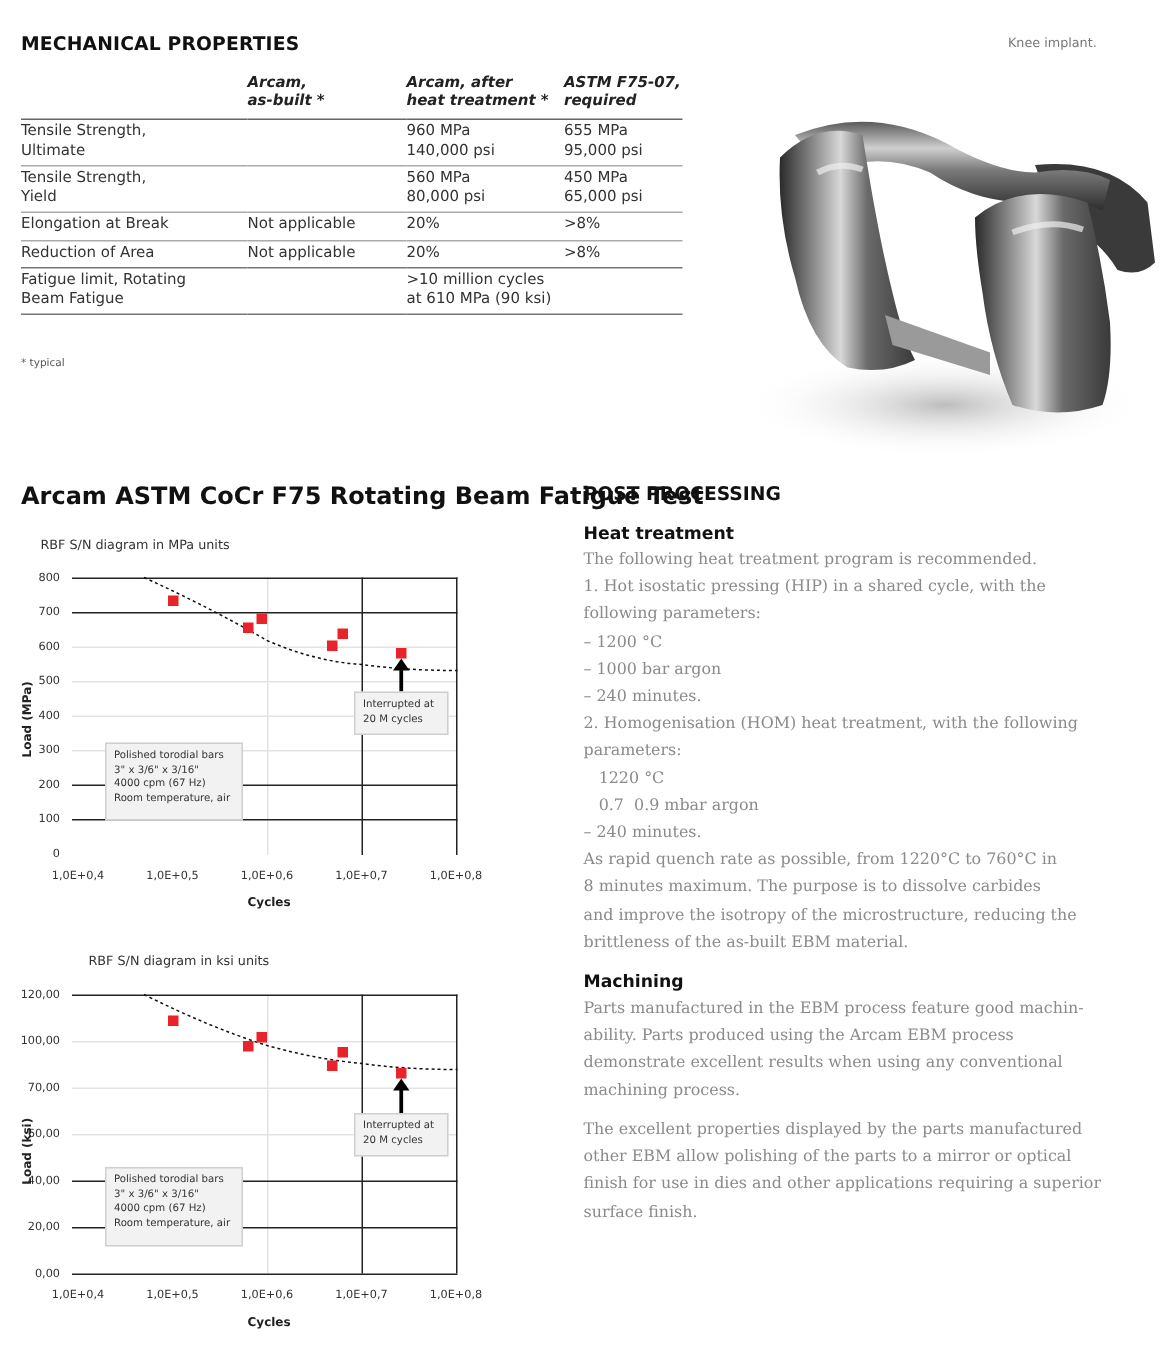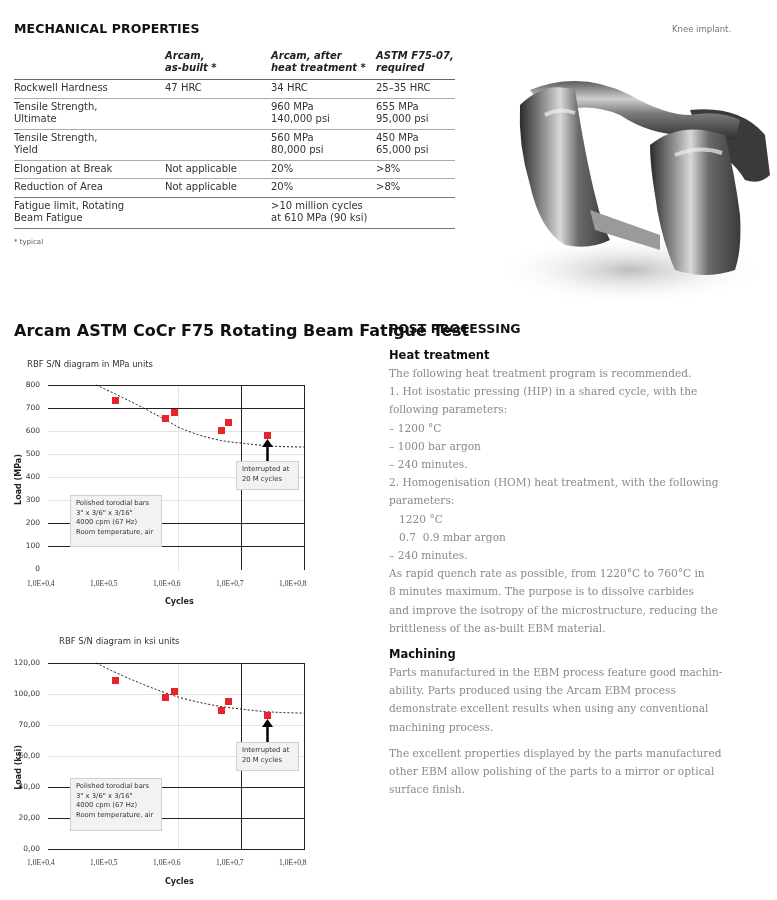--- a/index.html
+++ b/index.html
@@ -17,21 +17,21 @@
   .mp-table tr.row.strong td { border-bottom: 1px solid #777; margin-top: 29px; }
   .c1 { width: 151px; } .c2 { width: 106px; } .c3 { width: 105px; } .c4 { width: 79px; }
   .footnote { left: 14px; top: 238px; font-size: 7px; color: #555; }
   
   .photo-caption { left: 672px; top: 24px; font-size: 8.5px; color: #777; }
   .photo { left: 490px; top: 35px; width: 287px; height: 280px; }
   
   .chart-title { left: 14px; top: 321px; font-size: 16px; font-weight: bold; color: #111; }
   .chart-sub { font-size: 8.5px; color: #333; margin-left: 13px; }
   .tick-y { font-size: 7.5px; color: #333; text-align: right; width: 38px; }
-  .tick-x { font-size: 7.5px; color: #333; width: 50px; font-family: Liberation Serif, serif; }
+  .tick-x { font-size: 7.5px; color: #333; text-align: center; width: 50px; }
   .axis-label { font-size: 8px; font-weight: bold; color: #222; }
   .note-box { background: #f2f2f2; border: 1px solid #cfcfcf; font-size: 6.8px; line-height: 9.5px; color: #333; padding: 3px 5px; box-sizing: border-box; }
   
   .pp-title { left: 389px; top: 321px; font-size: 12.5px; font-weight: bold; color: #111; }
   .sub-h { font-size: 11.5px; font-weight: bold; color: #111; }
   .body-text { font-family: "DejaVu Serif", serif; font-size: 10.6px; line-height: 18.2px; color: #8a8a8a; width: 350px; }
   .body-text p { margin: 0; }
 </style>
 </head>
 <body>
@@ -47,26 +47,20 @@
           <div>as-built *</div>
         </th>
     <th class="c3">
           <div>Arcam, after</div>
           <div>heat treatment *</div>
         </th>
     <th class="c4">
           <div>ASTM F75-07,</div>
           <div>required</div>
         </th>
-  </tr>
-  <tr class="row">
-    <td>Rockwell Hardness</td>
-    <td>47 HRC</td>
-    <td>34 HRC</td>
-    <td>25–35 HRC</td>
   </tr>
   <tr class="row">
     <td>
           <div>Tensile Strength,</div>
           <div>Ultimate</div>
         </td>
     <td></td>
     <td>
           <div>960 MPa</div>
           <div>140,000 psi</div>
@@ -303,14 +297,15 @@
 <div class="abs sub-h" style="left:389px; top:647px;">Machining</div>
 <div class="abs body-text" style="left:389px; top:663px;">
   <p>Parts manufactured in the EBM process feature good machin-</p>
   <p>ability. Parts produced using the Arcam EBM process</p>
   <p>demonstrate excellent results when using any conventional</p>
   <p>machining process.</p>
 </div>
 <div class="abs body-text" style="left:389px; top:744px;">
   <p>The excellent properties displayed by the parts manufactured</p>
   <p>other EBM allow polishing of the parts to a mirror or optical</p>
+  <p>finish for use in dies and other applications requiring a superior</p>
   <p>surface finish.</p>
 </div>
 
 </body></html>

